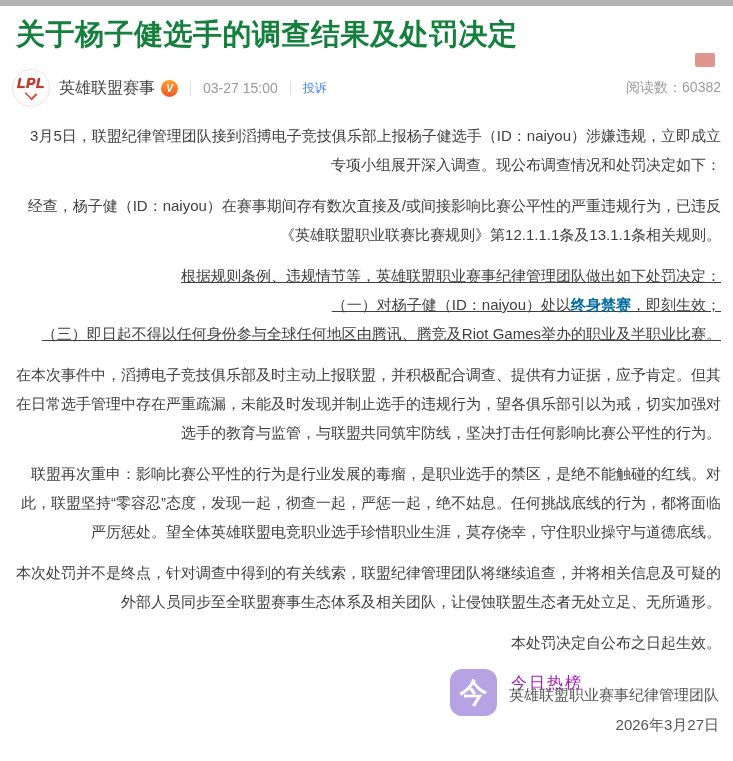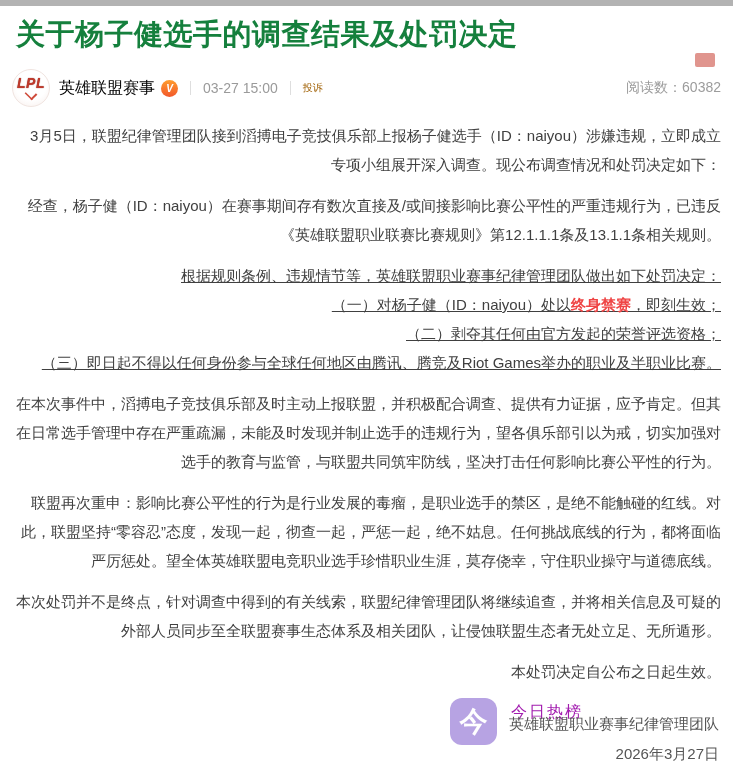--- a/index.html
+++ b/index.html
@@ -26,44 +26,44 @@
   }
   .avatar .lpl{
     color:#c0392b;font-weight:700;font-style:italic;font-size:14px;letter-spacing:0.5px;
     text-shadow:0 0 1px #7a241b;line-height:10px;
   }
   .avatar .chev{
     width:8px;height:8px;margin-top:1px;
     border-right:2px solid #cf4a3a;border-bottom:2px solid #cf4a3a;
     transform:rotate(45deg) scaleY(0.8);
   }
-  .account{margin-left:9px;font-size:16px;color:#000000;cursor:pointer;}
+  .account{margin-left:9px;font-size:16px;color:#404040;cursor:pointer;}
   .vbadge{
     margin-left:6px;width:17px;height:17px;border-radius:50%;
     background:linear-gradient(180deg,#ff9d2e 0%,#f2572b 100%);
     color:#fff;font-size:10px;font-weight:700;font-style:italic;
     display:flex;align-items:center;justify-content:center;flex:0 0 auto;
   }
   .sep{width:1px;height:14px;background:#dedede;margin:0 12px;flex:0 0 auto;}
   .meta-time{font-size:14px;color:#9a9a9a;}
-  .report{font-size:10px;color:#a16207;cursor:pointer;}
+  .report{font-size:12px;color:#3b82f6;cursor:pointer;}
   .reads{margin-left:auto;font-size:14px;color:#9c9c9c;}
   .red-badge{
     position:absolute;left:695px;top:53px;width:20px;height:14px;
     background:rgba(199,62,50,0.55);border-radius:2px;
   }
   .article{
     padding:13px 12px 0 16px;
     font-size:15px;line-height:29px;color:#404040;text-align:right;
   }
   .article p{margin:0 0 12px 0;}
   .decision{margin:4px 0 12px 0;text-decoration:underline;}
   .decision p{margin:0;}
   .decision p.item{padding-left:6px;}
-  .decision b{font-weight:700;color:#ef4444;}
+  .decision b{font-weight:700;color:#0369a1;}
   .footer{position:relative;height:90px;}
   .watermark{position:absolute;left:450px;top:0;display:flex;z-index:1;}
   .wm-icon{
     width:47px;height:47px;border-radius:12px;background:#b7a3e3;
     display:flex;align-items:center;justify-content:center;
     color:#ffffff;font-size:28px;font-weight:700;flex:0 0 auto;
   }
   .wm-text{margin-left:14px;}
   .wm-title{font-size:16px;font-weight:400;color:#a21caf;letter-spacing:2px;line-height:28px;}
   .wm-domain{font-size:14px;color:#dcdcdc;margin-top:12px;letter-spacing:0.5px;}
@@ -96,21 +96,20 @@
 
 <div class="red-badge"></div>
 
 <div class="article">
   <p>3月5日，联盟纪律管理团队接到滔搏电子竞技俱乐部上报杨子健选手（ID：naiyou）涉嫌违规，立即成立专项小组展开深入调查。现公布调查情况和处罚决定如下：</p>
   <p>经查，杨子健（ID：naiyou）在赛事期间存有数次直接及/或间接影响比赛公平性的严重违规行为，已违反《英雄联盟职业联赛比赛规则》第12.1.1.1条及13.1.1条相关规则。</p>
 
   <div class="decision">
     <p class="intro">根据规则条例、违规情节等，英雄联盟职业赛事纪律管理团队做出如下处罚决定：</p>
     <p class="item"><span>（一）对杨子健（ID：naiyou）处以</span><b>终身禁赛</b><span>，即刻生效；</span></p>
-    <p class="item">（二）剥夺其任何由官方发起的荣誉评选资格；</p>
     <p class="item">（三）即日起不得以任何身份参与全球任何地区由腾讯、腾竞及Riot Games举办的职业及半职业比赛。</p>
   </div>
 
   <p>在本次事件中，滔搏电子竞技俱乐部及时主动上报联盟，并积极配合调查、提供有力证据，应予肯定。但其在日常选手管理中存在严重疏漏，未能及时发现并制止选手的违规行为，望各俱乐部引以为戒，切实加强对选手的教育与监管，与联盟共同筑牢防线，坚决打击任何影响比赛公平性的行为。</p>
   <p>联盟再次重申：影响比赛公平性的行为是行业发展的毒瘤，是职业选手的禁区，是绝不能触碰的红线。对此，联盟坚持“零容忍”态度，发现一起，彻查一起，严惩一起，绝不姑息。任何挑战底线的行为，都将面临严厉惩处。望全体英雄联盟电竞职业选手珍惜职业生涯，莫存侥幸，守住职业操守与道德底线。</p>
   <p>本次处罚并不是终点，针对调查中得到的有关线索，联盟纪律管理团队将继续追查，并将相关信息及可疑的外部人员同步至全联盟赛事生态体系及相关团队，让侵蚀联盟生态者无处立足、无所遁形。</p>
   <p>本处罚决定自公布之日起生效。</p>
 </div>
 
 <div class="footer">

